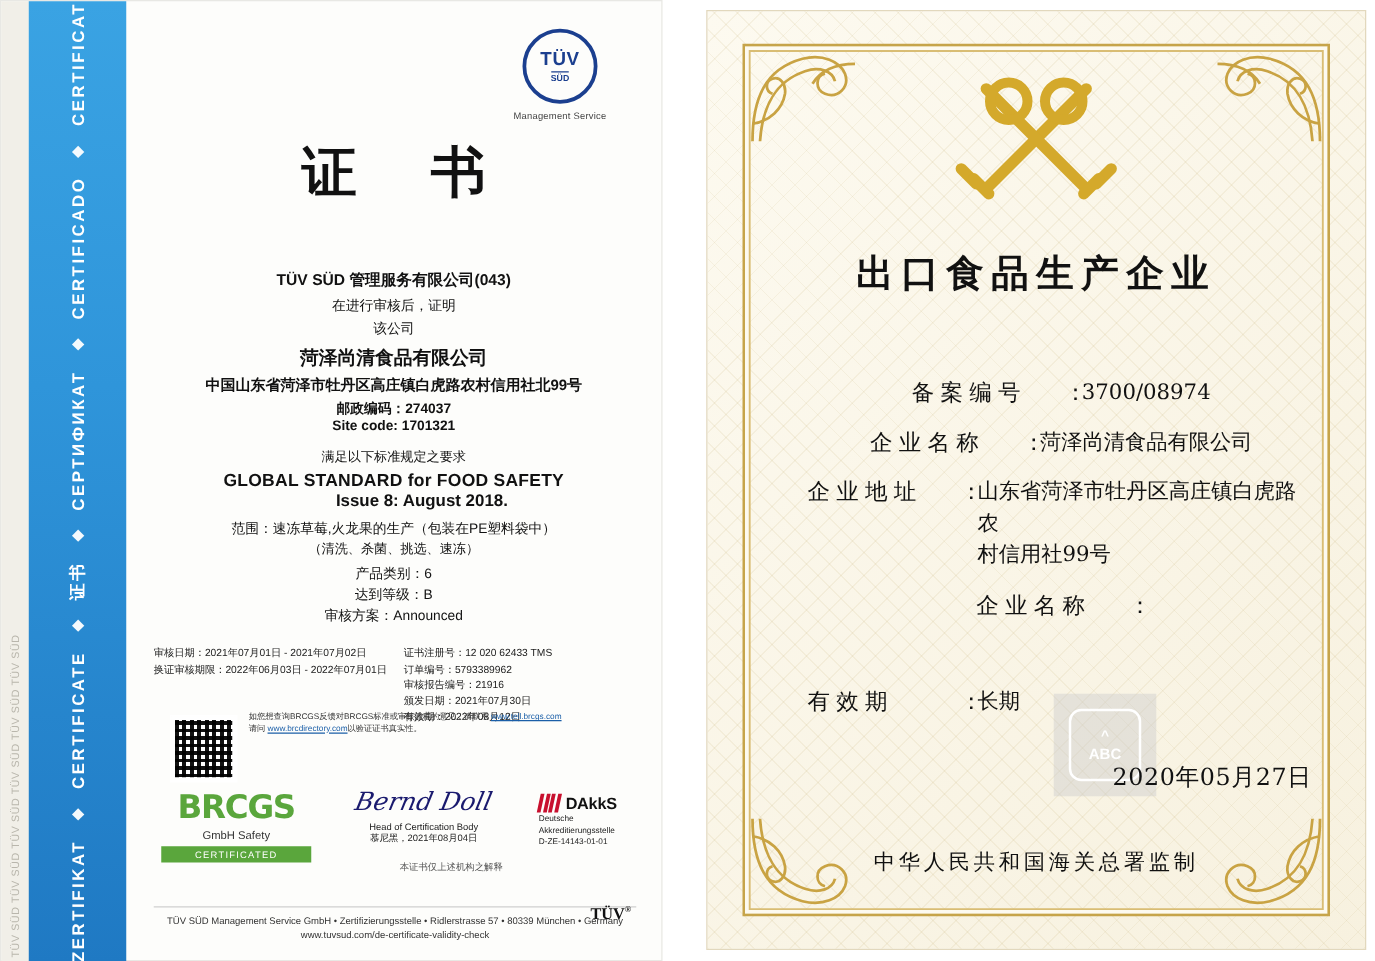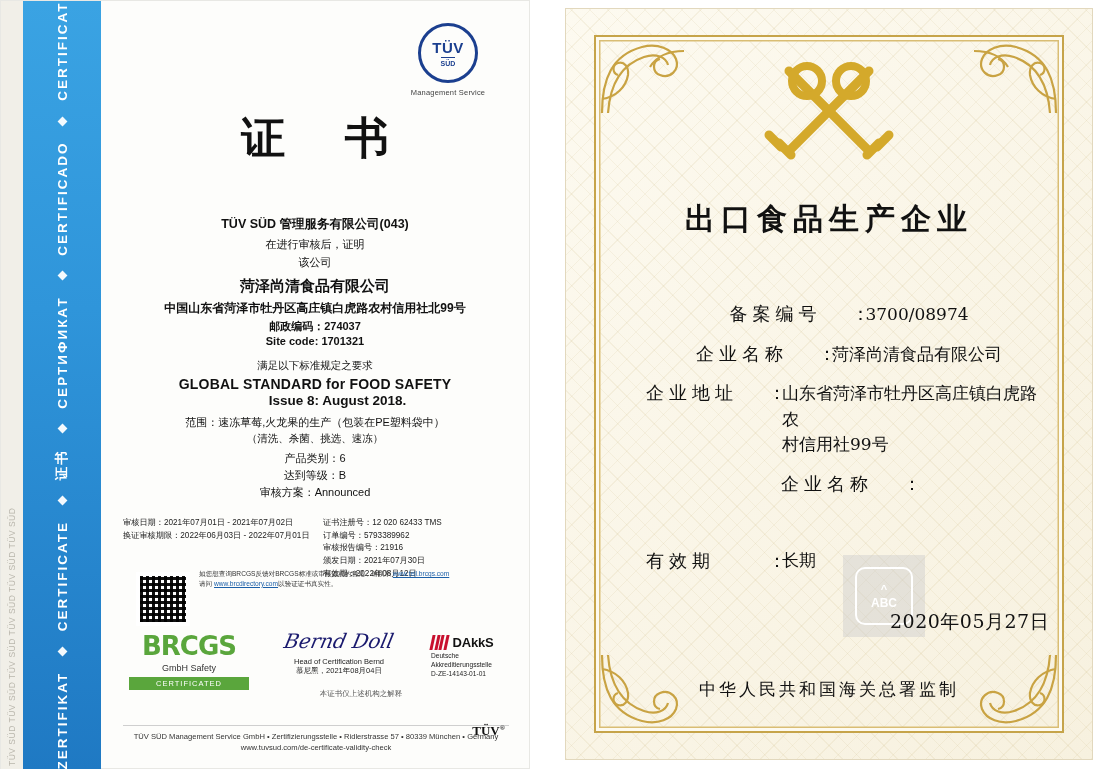--- a/index.html
+++ b/index.html
@@ -345,21 +345,21 @@
       </div>
 
       <div class="badge-brcgs">
         <div class="brc-logo">BRCGS</div>
         <div class="brc-sub">GmbH Safety</div>
         <div class="brc-cert">CERTIFICATED</div>
       </div>
 
       <div class="sign-block">
         <div class="sign-scribble">Bernd Doll</div>
-        <div class="sign-label">Head of Certification Bernd</div>
+        <div class="sign-label">Head of Certification Body</div>
         <div class="sign-cn">慕尼黑，2021年08月04日</div>
       </div>
 
       <div class="dakks">
         <div class="dakks-top">
           <span class="dakks-bars">
               <i></i>
               <i></i>
               <i></i>
               <i></i>

